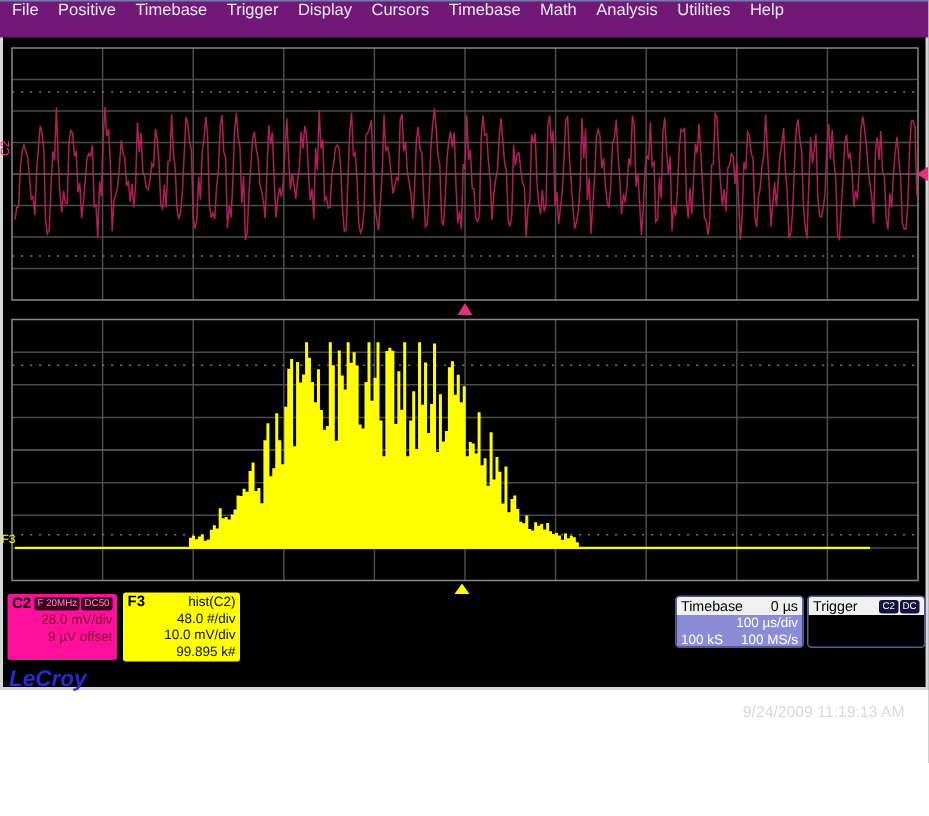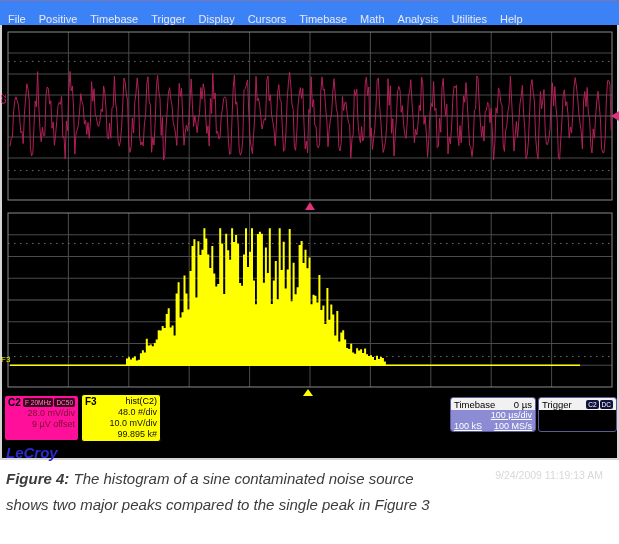--- a/index.html
+++ b/index.html
@@ -1,42 +1,42 @@
 <!DOCTYPE html>
 <html><head>
 <meta charset="utf-8">
 <style>
   html,body{margin:0;padding:0;background:#fff;}
   .wrap{position:relative;width:619px;height:544px;background:#fff;overflow:hidden;
         font-family:"Liberation Sans",sans-serif;}
   .scope{position:absolute;left:0;top:0;width:619px;height:460px;background:#000;
          outline:2px solid #d6d6d6;outline-offset:-2px;}
-  .menubar{position:absolute;left:0;top:0;width:619px;height:25px;background:#3b82f6;
-           display:flex;align-items:flex-end;padding-left:8px;box-sizing:border-box;
+  .menubar{position:absolute;left:0;top:0;width:619px;height:25px;background:#701a75;
+           display:flex;align-items:flex-start;padding-left:8px;box-sizing:border-box;
            border-top:1px solid #7a76b0;}
   .menubar span{color:#e9e9f4;font-size:11px;margin-right:13px;cursor:default;white-space:nowrap;}
   #scope-svg{position:absolute;left:0;top:25px;}
   .descbox{position:absolute;border:1px solid #000;border-radius:3px;font-size:9px;
            box-sizing:border-box;padding:1px 3px;line-height:11px;}
   .c2box{left:4px;top:395px;width:75px;height:46px;background:#ff0f9a;color:#7a1030;}
   .f3box{left:81px;top:394px;width:80px;height:48px;background:#ffff00;color:#111;}
   .descbox .hdr{display:flex;justify-content:space-between;align-items:center;font-weight:bold;color:#000;font-size:10px;}
   .badgeset{display:flex;gap:1px;}
   .badge{background:#3d0020;color:#ff8ab8;font-size:6.5px;font-weight:normal;
          padding:0 2px;border-radius:2px;line-height:9px;}
   .descbox .val{text-align:right;}
   .f3box .fn{font-weight:normal;font-size:9px;}
   .sysbox{position:absolute;border-radius:3px;overflow:hidden;font-size:9px;line-height:11px;
           box-sizing:border-box;border:1px solid #5a5a9a;}
   .tbbox{left:450px;top:397px;width:86px;height:35px;}
   .trbox{left:538px;top:397px;width:79px;height:35px;}
   .sysbox .shdr{background:#f1f1f1;color:#000;display:flex;justify-content:space-between;
                 align-items:center;padding:0 3px;height:12px;font-size:9.5px;}
   .sysbox .sbody{background:#8c8cd4;color:#fff;padding:0 3px;height:23px;}
-  .sysbox .srow{display:flex;justify-content:space-between;text-decoration:underline;}
+  .sysbox .srow{display:flex;justify-content:space-between;}
   .tbadge{background:#12123f;color:#fff;font-size:6.5px;padding:0 2px;border-radius:2px;line-height:9px;}
   .datetime{position:absolute;top:441px;right:16px;color:#d8d8d8;font-size:10.5px;margin-top:28px;}
   .logo{position:absolute;left:6px;top:444px;color:#2a2ad0;font-size:15px;font-weight:bold;font-style:italic;}
   .caption{position:absolute;left:6px;top:466px;width:448px;color:#3c3c3c;
            font-size:15px;font-style:italic;line-height:26px;}
   .caption b{font-weight:bold;}
 </style>
 </head>
 <body>
 
@@ -153,18 +153,14 @@
           <span class="tbadge">C2</span>
           <span class="tbadge">DC</span>
         </span>
       </div>
     </div>
 
     <div class="datetime">9/24/2009 11:19:13 AM</div>
     <div class="logo">LeCroy</div>
   </div>
 
-  <div class="caption">
-    <b>Figure 4:</b>
-    <span>The histogram of a sine contaminated noise source shows two major peaks compared to the single peak in Figure 3</span>
-  </div>
 
 </div>
 
 </body></html>

